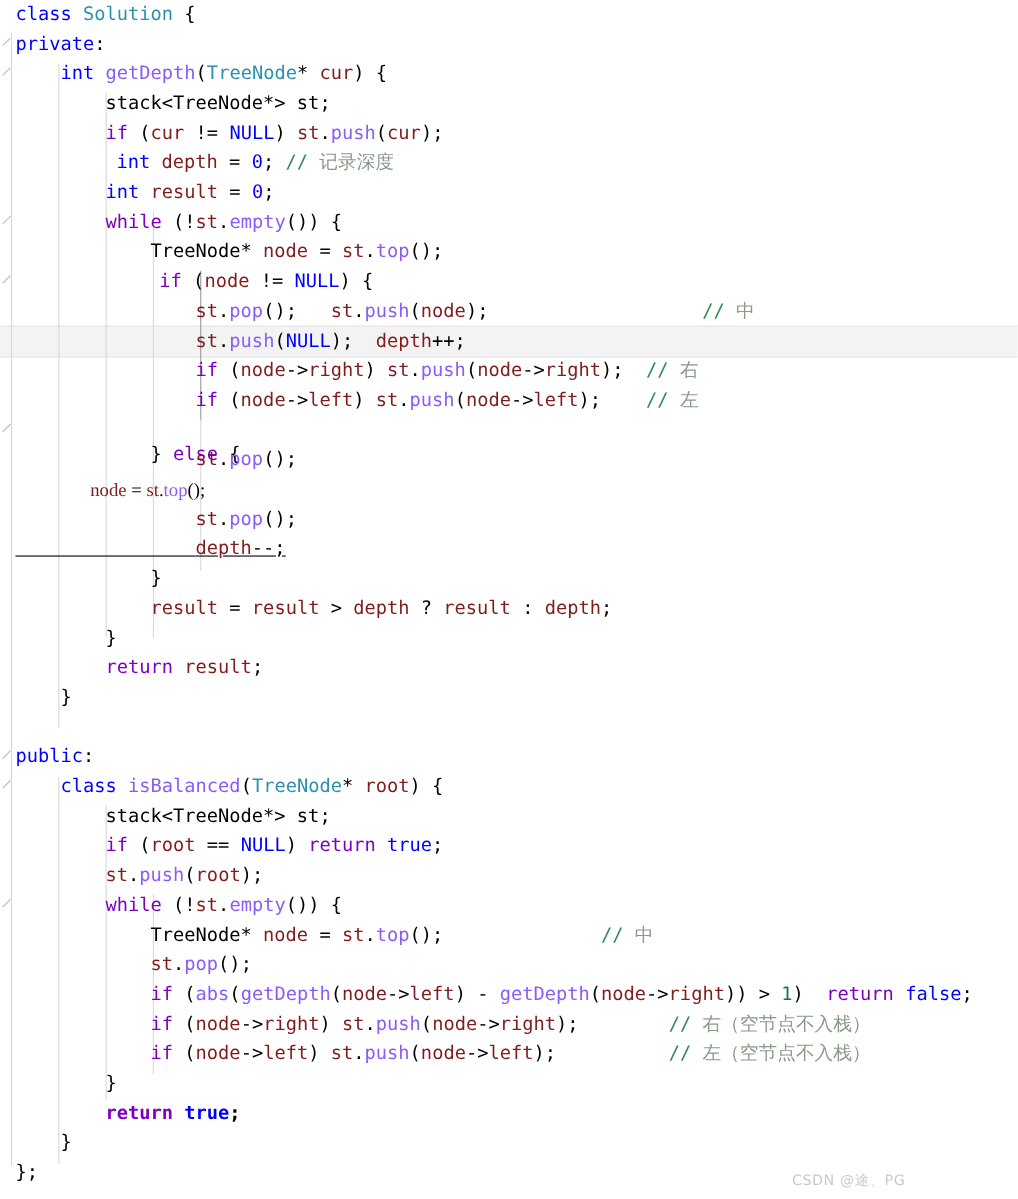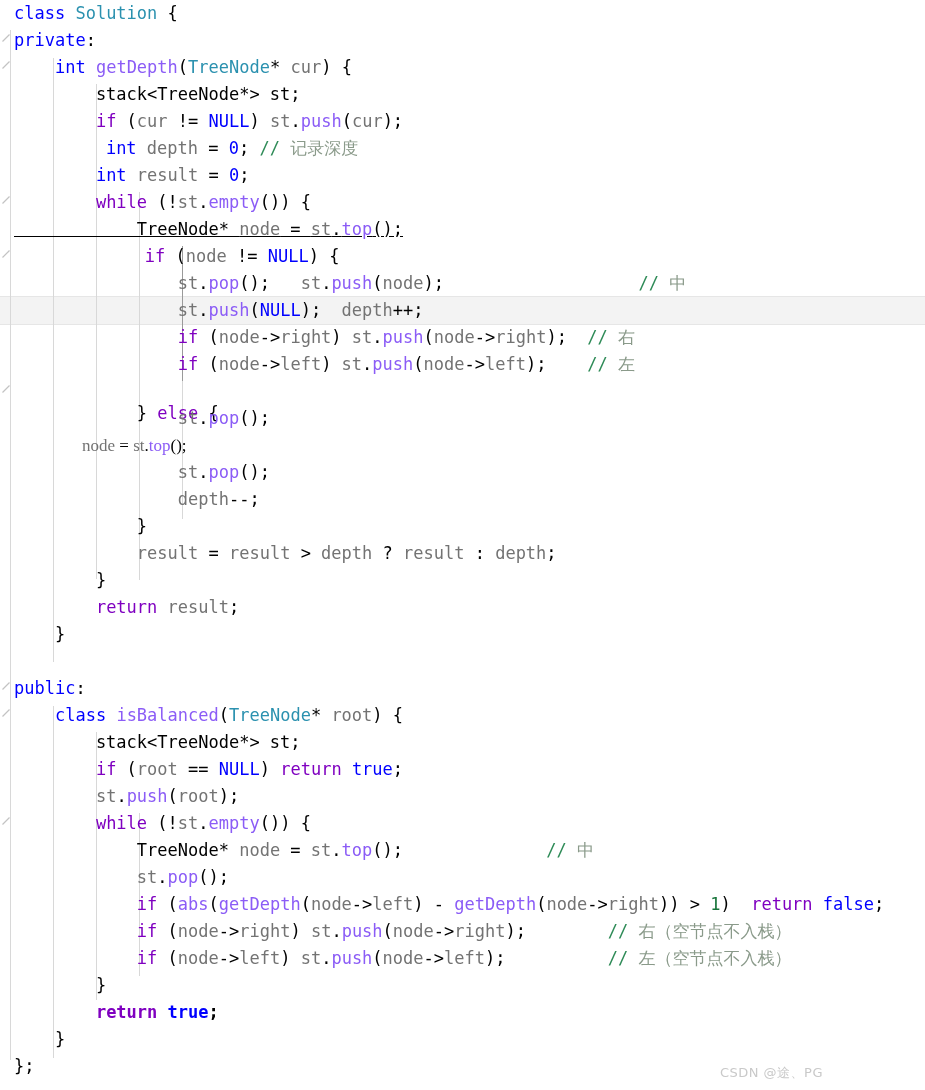--- a/index.html
+++ b/index.html
@@ -71,21 +71,21 @@
     color: #000000;
     letter-spacing: 0px;
     padding-left: 14px;
   }
 
   
   .kw   { color: #7f00c0; }           
   .kwb  { color: #0000ff; }           
   .typ  { color: #2b91af; }           
   .fn   { color: #8b5cf6; }           
-  .var  { color: #737373; }           
+  .var  { color: #7f1d1d; }           
   .num  { color: #0000ff; }           
   .num2 { color: #17753a; }           
   .cmt  { color: #2e8b57; }           
   .cmtt { color: #8a9a8a; }           
   .pln  { color: #000000; }
 
   
   .watermark {
     position: absolute;
     right: 10px;
@@ -161,31 +161,31 @@
     </div>
   <div class="code-layer" id="code-layer">
       <div class="line" style="top: 0px;"><span class="kwb">class </span><span class="typ">Solution</span><span class="pln"> {</span></div>
       <div class="line" style="top: 27px;"><span class="kwb">private</span><span class="pln">:</span></div>
       <div class="line" style="top: 54px;"><span class="pln">    </span><span class="kwb">int</span><span class="pln"> </span><span class="fn">getDepth</span><span class="pln">(</span><span class="typ">TreeNode</span><span class="pln">* </span><span class="var">cur</span><span class="pln">) {</span></div>
       <div class="line" style="top: 81px;"><span class="pln">        stack&lt;TreeNode*&gt; st;</span></div>
       <div class="line" style="top: 108px;"><span class="pln">        </span><span class="kw">if</span><span class="pln"> (</span><span class="var">cur</span><span class="pln"> != </span><span class="kwb">NULL</span><span class="pln">) </span><span class="var">st</span><span class="pln">.</span><span class="fn">push</span><span class="pln">(</span><span class="var">cur</span><span class="pln">);</span></div>
       <div class="line" style="top: 135px; padding-left: 24px;"><span class="pln">        </span><span class="kwb">int</span><span class="pln"> </span><span class="var">depth</span><span class="pln"> = </span><span class="num">0</span><span class="pln">; </span><span class="cmt">// </span><span class="cmtt">记录深度</span></div>
       <div class="line" style="top: 162px;"><span class="pln">        </span><span class="kwb">int</span><span class="pln"> </span><span class="var">result</span><span class="pln"> = </span><span class="num">0</span><span class="pln">;</span></div>
       <div class="line" style="top: 189px;"><span class="pln">        </span><span class="kw">while</span><span class="pln"> (!</span><span class="var">st</span><span class="pln">.</span><span class="fn">empty</span><span class="pln">()) {</span></div>
-      <div class="line" style="top: 216px; text-decoration: underline;"><span class="pln">            TreeNode* </span><span class="var">node</span><span class="pln"> = </span><span class="var">st</span><span class="pln">.</span><span class="fn">top</span><span class="pln">();</span></div>
+      <div class="line" style="top: 216px;"><span class="pln">            TreeNode* </span><span class="var">node</span><span class="pln"> = </span><span class="var">st</span><span class="pln">.</span><span class="fn">top</span><span class="pln">();</span></div>
       <div class="line" style="top: 243px; padding-left: 22px;"><span class="pln">            </span><span class="kw">if</span><span class="pln"> (</span><span class="var">node</span><span class="pln"> != </span><span class="kwb">NULL</span><span class="pln">) {</span></div>
       <div class="line" style="top: 270px;"><span class="pln">                </span><span class="var">st</span><span class="pln">.</span><span class="fn">pop</span><span class="pln">();   </span><span class="var">st</span><span class="pln">.</span><span class="fn">push</span><span class="pln">(</span><span class="var">node</span><span class="pln">);</span><span class="pln">                   </span><span class="cmt">// </span><span class="cmtt">中</span></div>
       <div class="line" style="top: 297px;"><span class="pln">                </span><span class="var">st</span><span class="pln">.</span><span class="fn">push</span><span class="pln">(</span><span class="kwb">NULL</span><span class="pln">);  </span><span class="var">depth</span><span class="pln">++;</span></div>
       <div class="line" style="top: 324px;"><span class="pln">                </span><span class="kw">if</span><span class="pln"> (</span><span class="var">node</span><span class="pln">-&gt;</span><span class="var">right</span><span class="pln">) </span><span class="var">st</span><span class="pln">.</span><span class="fn">push</span><span class="pln">(</span><span class="var">node</span><span class="pln">-&gt;</span><span class="var">right</span><span class="pln">);  </span><span class="cmt">// </span><span class="cmtt">右</span></div>
       <div class="line" style="top: 351px;"><span class="pln">                </span><span class="kw">if</span><span class="pln"> (</span><span class="var">node</span><span class="pln">-&gt;</span><span class="var">left</span><span class="pln">) </span><span class="var">st</span><span class="pln">.</span><span class="fn">push</span><span class="pln">(</span><span class="var">node</span><span class="pln">-&gt;</span><span class="var">left</span><span class="pln">);    </span><span class="cmt">// </span><span class="cmtt">左</span></div>
       <div class="line" style="top: 400px;"><span class="pln">            } </span><span class="kw">else</span><span class="pln"> {</span></div>
       <div class="line" style="top: 405px;"><span class="pln">                </span><span class="var">st</span><span class="pln">.</span><span class="fn">pop</span><span class="pln">();</span></div>
       <div class="line" style="top: 432px; font-family: Liberation Serif, serif;"><span class="pln">                </span><span class="var">node</span><span class="pln"> = </span><span class="var">st</span><span class="pln">.</span><span class="fn">top</span><span class="pln">();</span></div>
       <div class="line" style="top: 459px;"><span class="pln">                </span><span class="var">st</span><span class="pln">.</span><span class="fn">pop</span><span class="pln">();</span></div>
-      <div class="line" style="top: 486px;"><span class="pln">                </span><span class="var">depth</span><span class="pln">--;</span></div>
+      <div class="line" style="top: 486px; text-decoration: underline;"><span class="pln">                </span><span class="var">depth</span><span class="pln">--;</span></div>
       <div class="line" style="top: 513px;"><span class="pln">            }</span></div>
       <div class="line" style="top: 540px;"><span class="pln">            </span><span class="var">result</span><span class="pln"> = </span><span class="var">result</span><span class="pln"> &gt; </span><span class="var">depth</span><span class="pln"> ? </span><span class="var">result</span><span class="pln"> : </span><span class="var">depth</span><span class="pln">;</span></div>
       <div class="line" style="top: 567px;"><span class="pln">        }</span></div>
       <div class="line" style="top: 594px;"><span class="pln">        </span><span class="kw">return</span><span class="pln"> </span><span class="var">result</span><span class="pln">;</span></div>
       <div class="line" style="top: 621px;"><span class="pln">    }</span></div>
       <div class="line" style="top: 648px;"><span class="pln"></span></div>
       <div class="line" style="top: 675px;"><span class="kwb">public</span><span class="pln">:</span></div>
       <div class="line" style="top: 702px;"><span class="pln">    </span><span class="kwb">class</span><span class="pln"> </span><span class="fn">isBalanced</span><span class="pln">(</span><span class="typ">TreeNode</span><span class="pln">* </span><span class="var">root</span><span class="pln">) {</span></div>
       <div class="line" style="top: 729px;"><span class="pln">        stack&lt;TreeNode*&gt; st;</span></div>
       <div class="line" style="top: 756px;"><span class="pln">        </span><span class="kw">if</span><span class="pln"> (</span><span class="var">root</span><span class="pln"> == </span><span class="kwb">NULL</span><span class="pln">) </span><span class="kw">return</span><span class="pln"> </span><span class="kwb">true</span><span class="pln">;</span></div>

